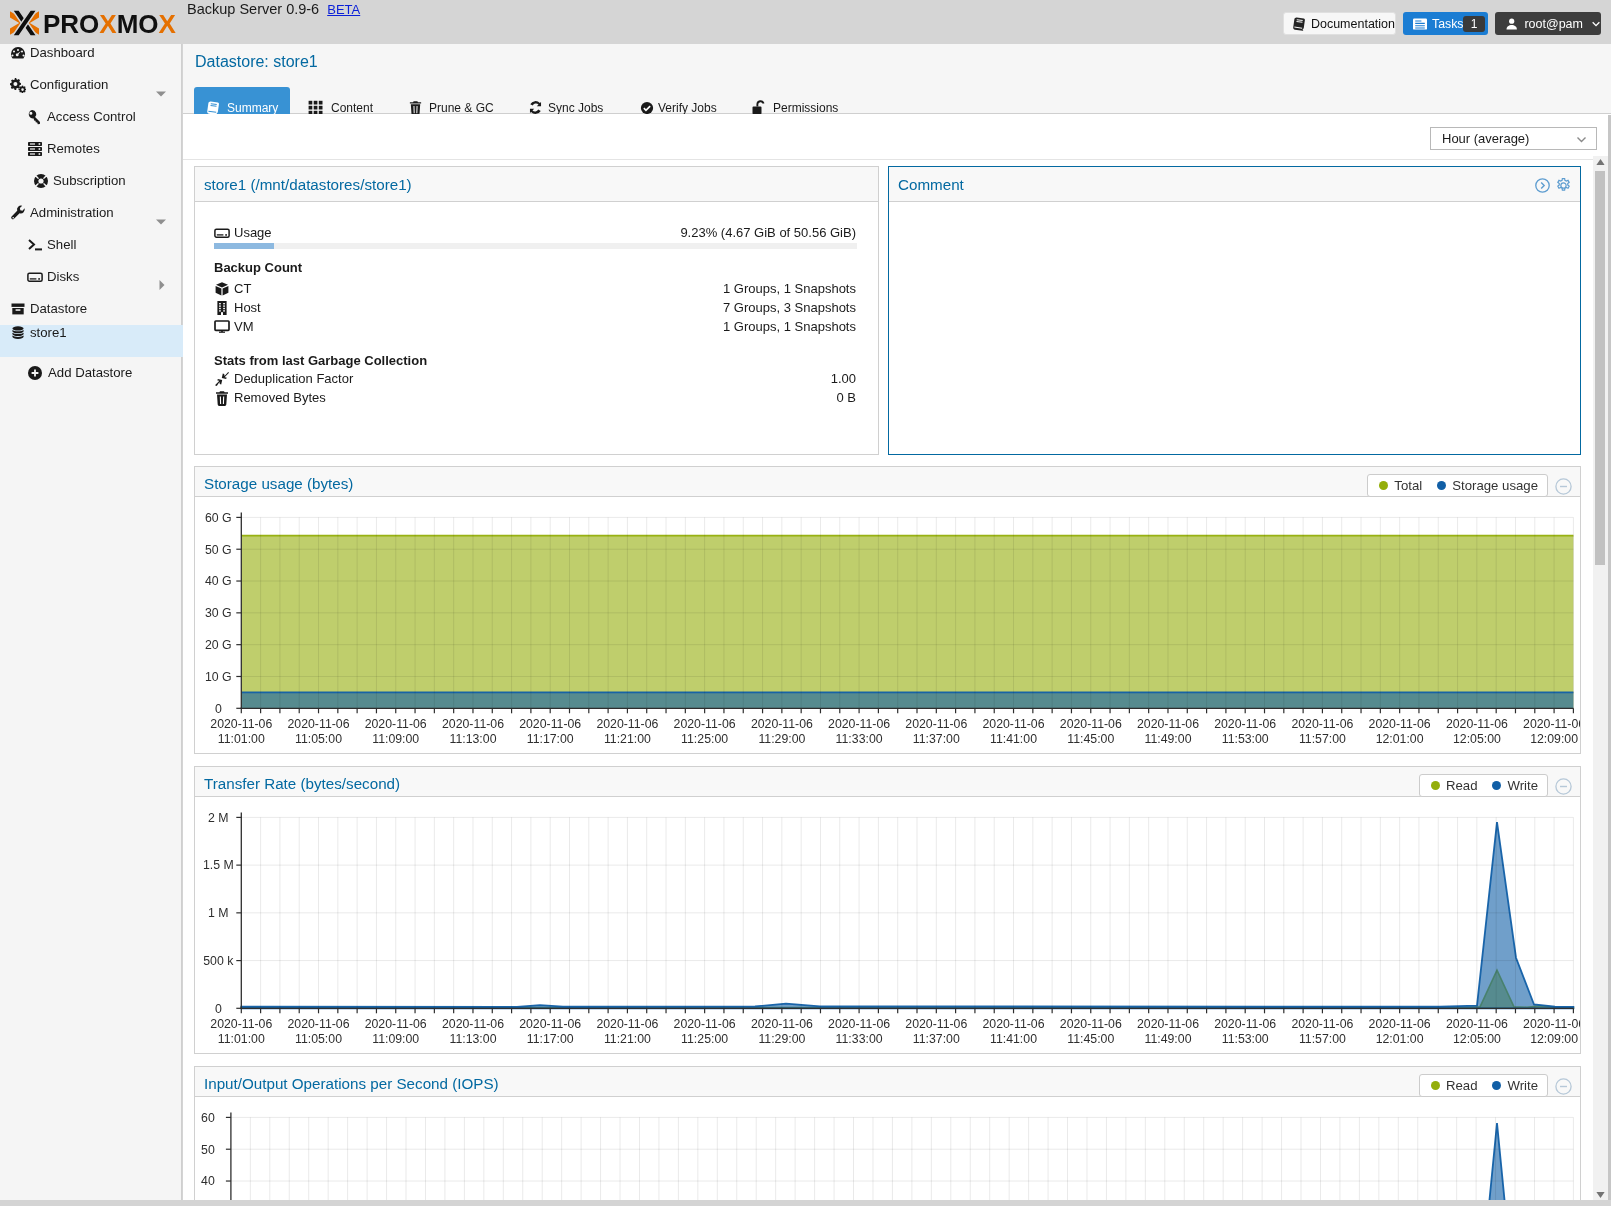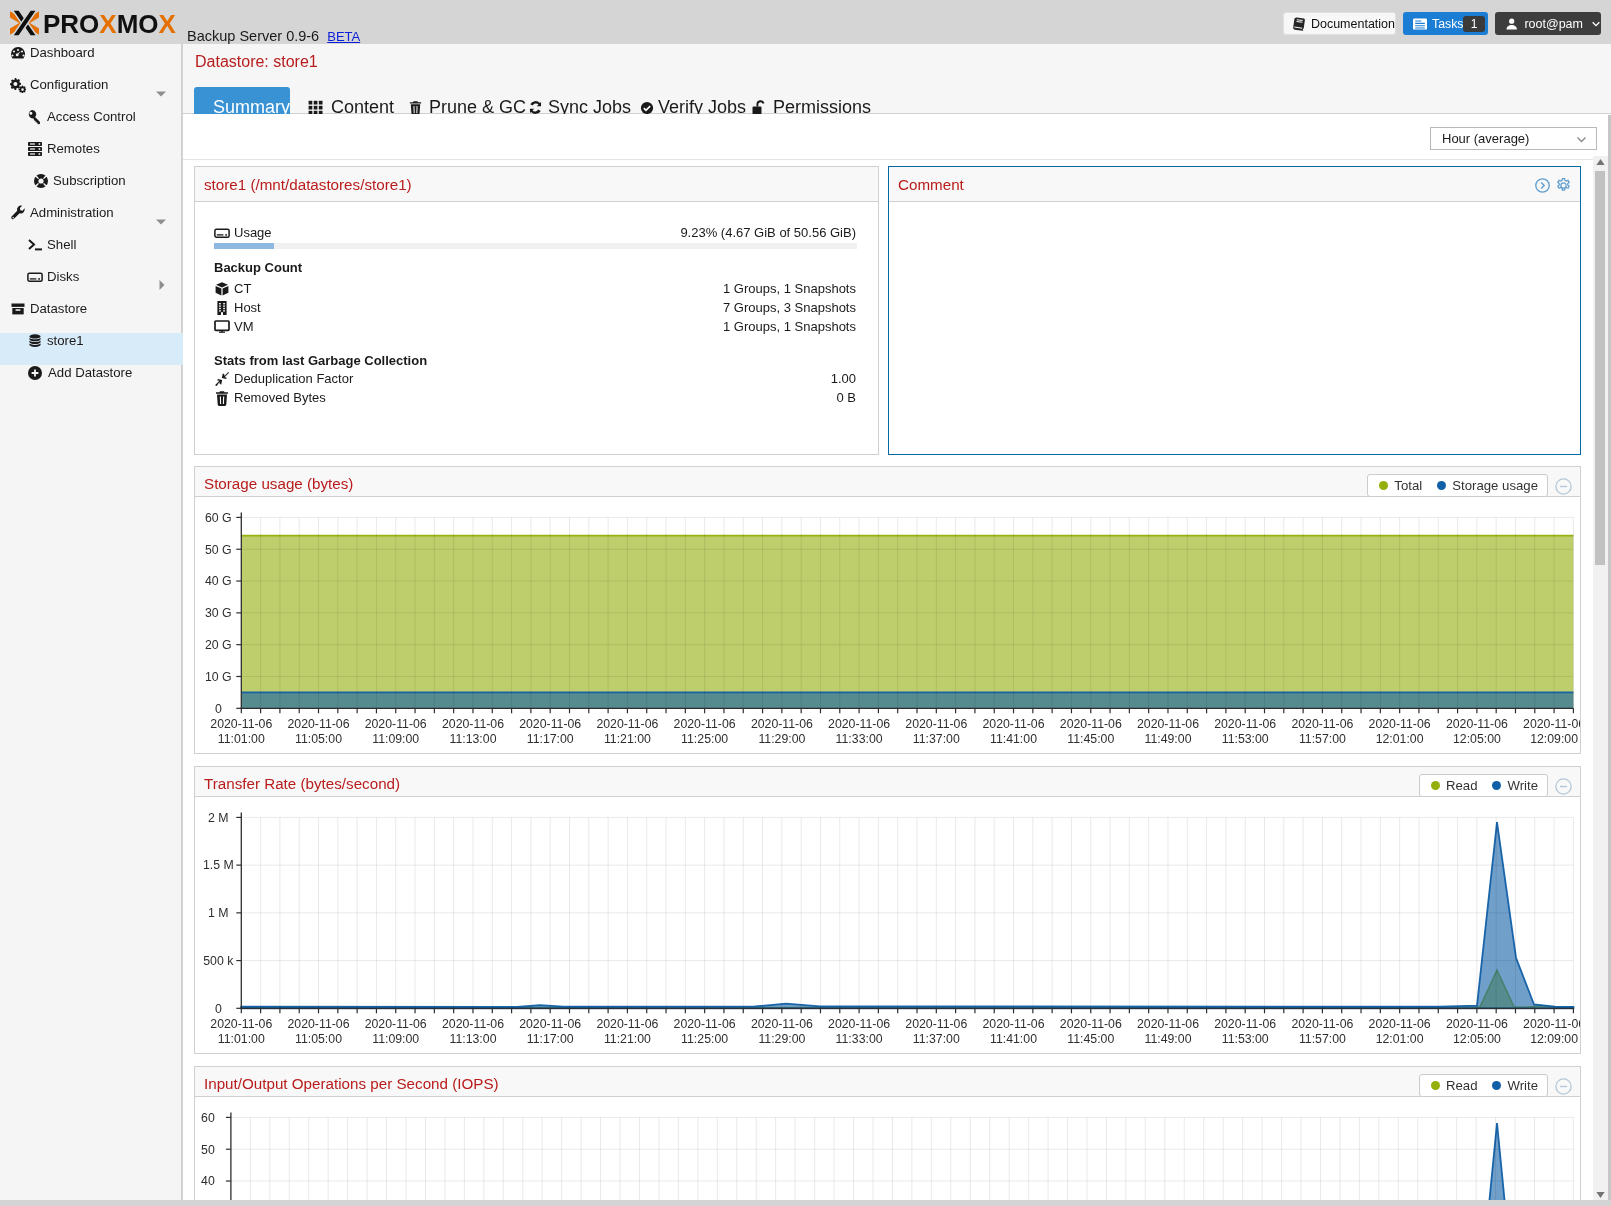--- a/index.html
+++ b/index.html
@@ -1,34 +1,34 @@
 <!DOCTYPE html>
 <html><head><meta charset="utf-8"><style>
 *{margin:0;padding:0;box-sizing:border-box}
 body{font-family:"Liberation Sans",sans-serif;width:1611px;height:1206px;overflow:hidden;background:#d4d4d4;position:relative;font-size:13px;color:#1a1a1a}
 .abs{position:absolute}
 .hdrbtn{position:absolute;top:12px;height:23px;border-radius:3px;display:flex;align-items:center;font-size:12.5px}
 .nav{position:absolute;left:0;width:183px;height:32px;display:flex;font-size:13.2px}
 .nav svg{flex:0 0 auto}
-.tab{position:absolute;top:87px;height:41px;display:flex;align-items:center;font-size:18px;color:#1a1a1a}
+.tab{position:absolute;top:87px;height:41px;display:flex;align-items:center;font-size:12px;color:#1a1a1a}
 .prow{position:absolute;height:19px;display:flex;align-items:center}
 .pval{position:absolute;right:22px;text-align:left}
 .leg{display:inline-flex;align-items:center;font-size:13.2px;color:#333}
 .dot{width:9px;height:9px;border-radius:50%;display:inline-block;margin-right:6px}
-.ptitle{font-size:15.2px;color:#b91c1c}
+.ptitle{font-size:15.2px;color:#0369a1}
 </style></head><body>
 <div class="abs" style="left:0;top:0;width:1611px;height:44px;background:#d5d5d5"></div>
 <svg class="abs" style="left:10px;top:10px" width="29" height="26" viewBox="0 0 29 26">
 <polygon points="0,1.25 29,18.45 29,24.75 0,7.55" fill="#e57000"></polygon>
 <polygon points="0,18.45 29,1.25 29,7.55 0,24.75" fill="#e57000"></polygon>
 <polygon points="2.4,0 9.1,0 26.9,26 20.2,26" fill="#0f0f0f" stroke="#d5d5d5" stroke-width="1.5"></polygon>
 <polygon points="20.2,0 26.9,0 9.1,26 2.4,26" fill="#0f0f0f" stroke="#d5d5d5" stroke-width="1.5"></polygon>
 </svg>
 <div class="abs" style="left:43px;top:9px;font-size:26px;font-weight:bold;letter-spacing:0;color:#101010">PRO<span style="color:#e57000">X</span>MO<span style="color:#e57000">X</span></div>
-<div class="abs" style="left:187px;top:28px;font-size:14.5px;color:#1a1a1a">Backup Server 0.9-6 <span style="color:#0a1fd8;text-decoration:underline;margin-left:4px;font-size:13px">BETA</span></div>
+<div class="abs" style="left:187px;top:1px;font-size:14.5px;color:#1a1a1a">Backup Server 0.9-6 <span style="color:#0a1fd8;text-decoration:underline;margin-left:4px;font-size:13px">BETA</span></div>
 <div class="hdrbtn" style="left:1283px;width:113px;background:#f7f7f7;color:#111;padding-left:8px;border:1px solid #e0e0e0">
     <svg width="14" height="14" viewBox="0 0 16 16" style="">
       <g transform="rotate(8 8 8)">
         <path fill="#242424" d="M12.6 0.9c.8 0 1.5.7 1.5 1.5v9.4c0 .6-.4 1.1-.9 1.3v1.1h.2c.3 0 .5.25.5.5s-.2.5-.5.5H4.4C3.1 15.2 2 14.1 2 12.8V3.3C2 2 3.1 .9 4.4 .9z"></path>
         <path d="M4.8 3.5h6.9M4.8 5.5h6.9" stroke="#f7f7f7" stroke-width="1.1"></path>
         <rect x="3.3" y="11.7" width="9" height="1.15" fill="#f7f7f7"></rect>
       </g>
     </svg>
     <span style="margin-left:5px">Documentation</span>
   </div>
@@ -121,21 +121,21 @@
     </svg>
   </div>
 <div class="nav" style="top:301px;padding-left:10px">
     <svg width="16" height="16" viewBox="0 0 16 16" style="">
       <rect x="1.5" y="2.5" width="13" height="3.4" fill="#1a1a1a"></rect>
       <path fill="#1a1a1a" d="M2.3 7h11.4v6.4H2.3z"></path>
       <rect x="5.6" y="8.3" width="4.8" height="1.5" fill="#f5f5f5"></rect>
     </svg>
     <span style="margin-left:4px">Datastore</span>
   </div>
-<div class="nav" style="top:333px;background:#d8ebf9;padding-left:27px">
+<div class="nav" style="top:325px;background:#d8ebf9;padding-left:10px">
     <svg width="16" height="16" viewBox="0 0 16 16" style="">
       <ellipse cx="8" cy="3.4" rx="5.6" ry="2.1" fill="#1a1a1a"></ellipse>
       <path fill="#1a1a1a" d="M2.4 6.2c0 1.16 2.5 2.1 5.6 2.1s5.6-.94 5.6-2.1v-1.3c-1 .9-3 1.4-5.6 1.4s-4.6-.5-5.6-1.4z"></path>
       <path fill="#1a1a1a" d="M2.4 9c0 1.16 2.5 2.1 5.6 2.1s5.6-.94 5.6-2.1v-1.3c-1 .9-3 1.4-5.6 1.4s-4.6-.5-5.6-1.4z"></path>
       <path fill="#1a1a1a" d="M2.4 11.8c0 1.16 2.5 2.1 5.6 2.1s5.6-.94 5.6-2.1v-1.3c-1 .9-3 1.4-5.6 1.4s-4.6-.5-5.6-1.4z"></path>
     </svg>
     <span style="margin-left:4px">store1</span>
   </div>
 <div class="nav" style="top:365px;padding-left:27px">
     <svg width="16" height="16" viewBox="0 0 16 16" style="">

